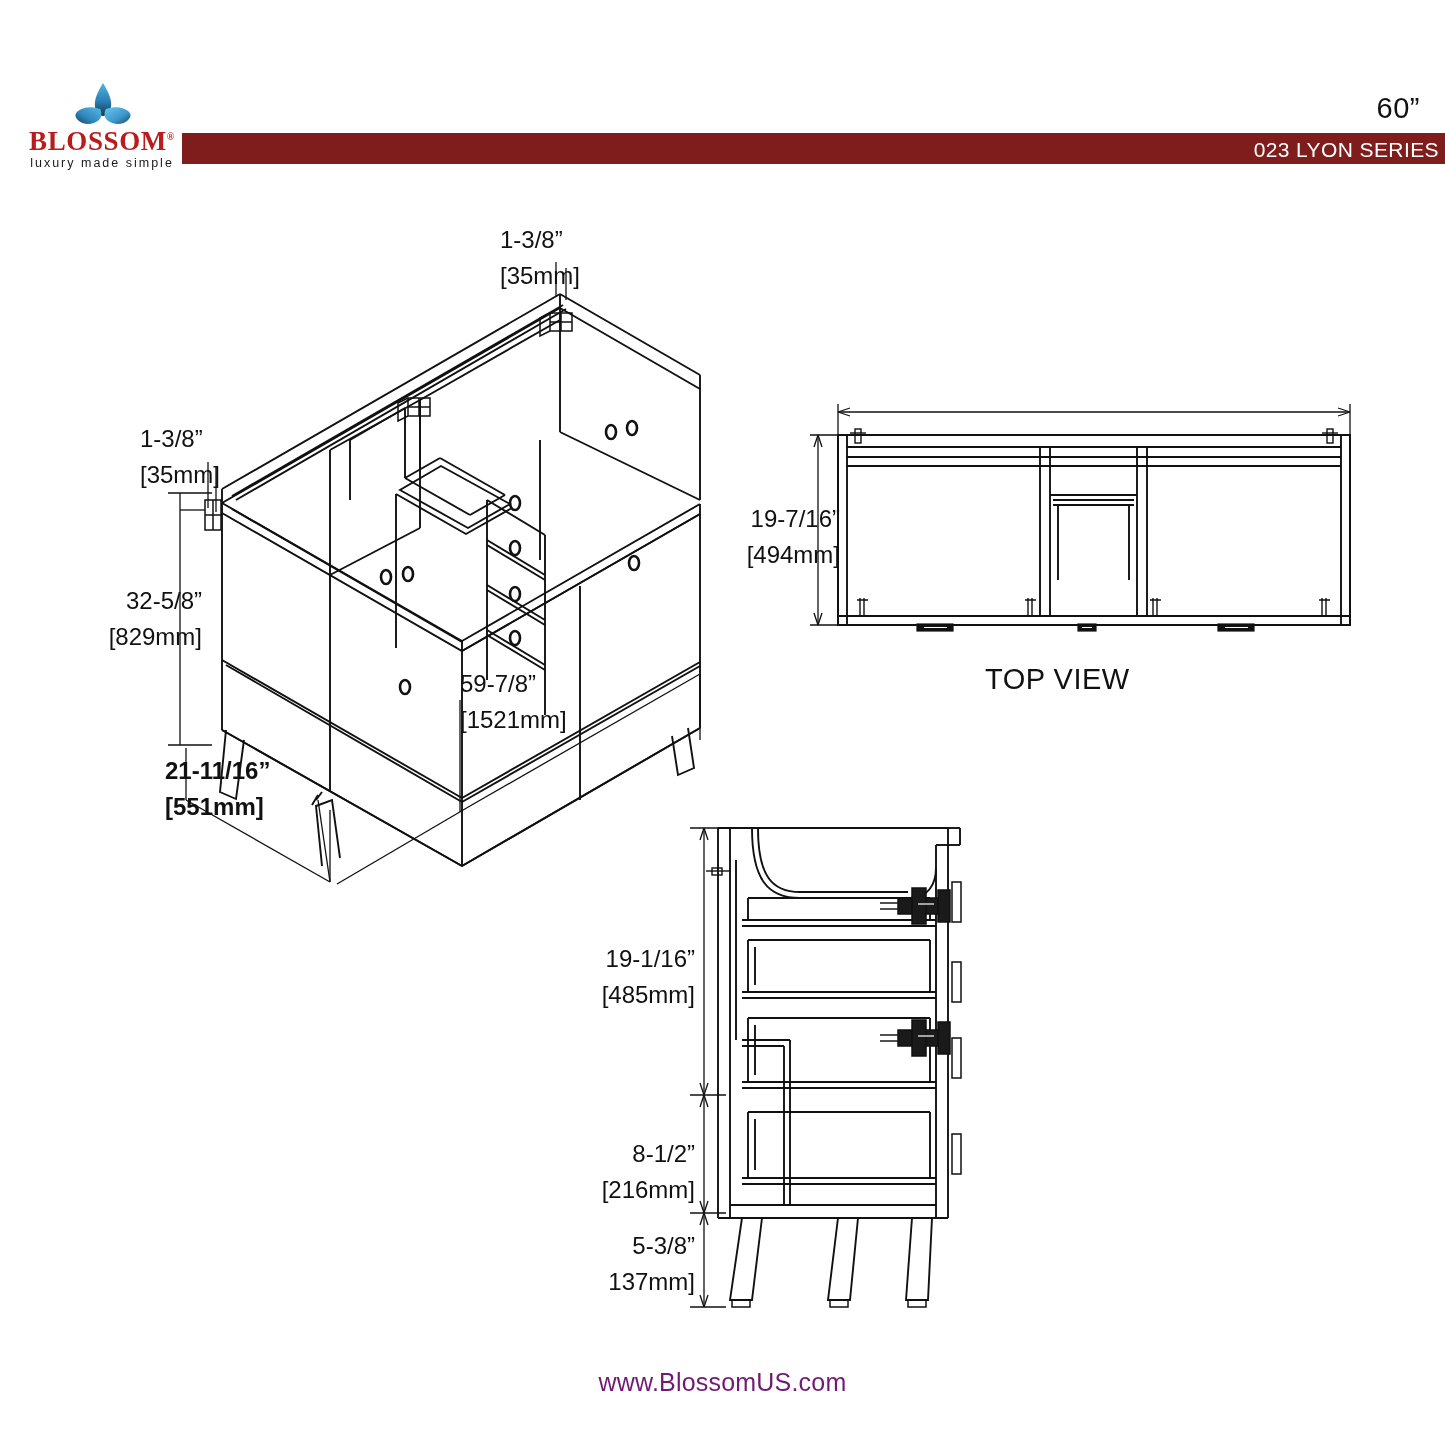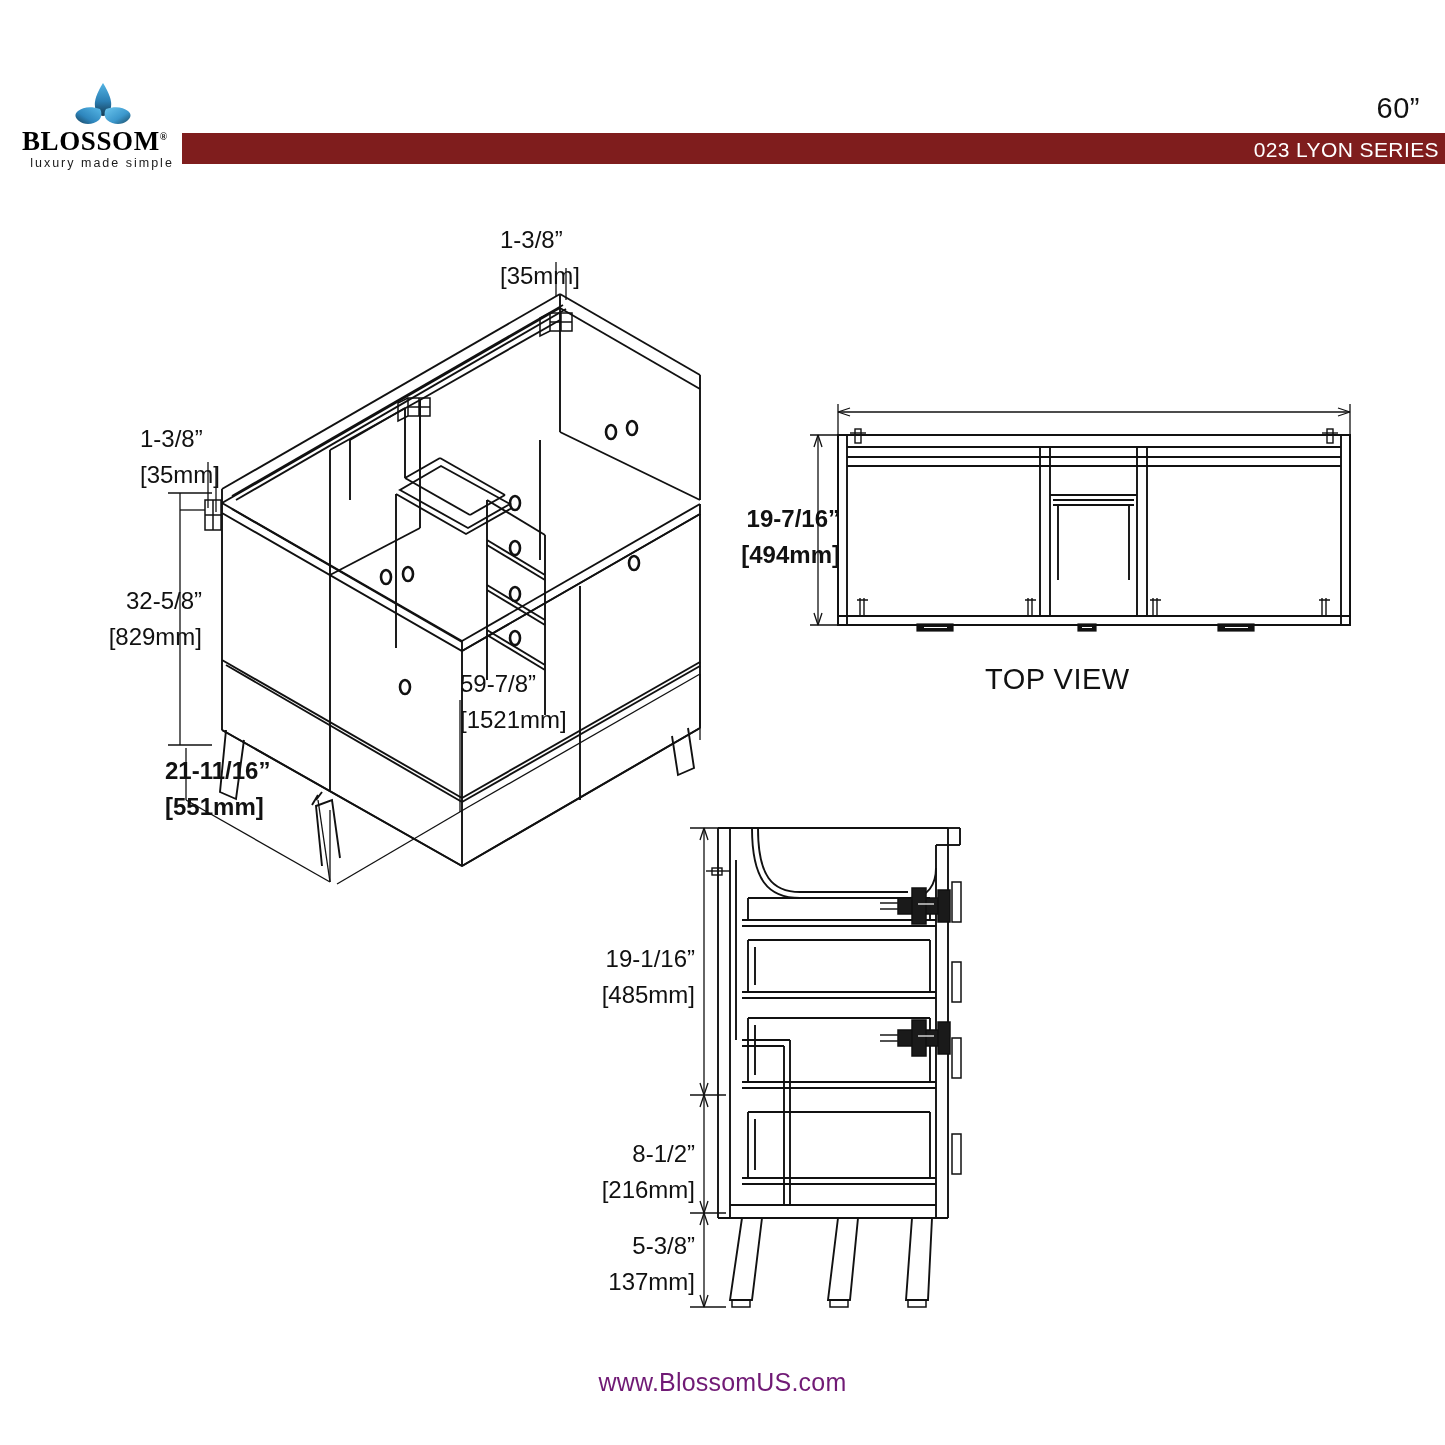--- a/index.html
+++ b/index.html
@@ -58,25 +58,26 @@
     left: 52px;
     top: 0px;
     width: 58px;
     height: 46px;
   }
   #logo-word {
     position: absolute;
     left: 0;
     top: 44px;
     width: 160px;
+    text-align: center;
     font-family: "Liberation Serif", serif;
     font-size: 27px;
     font-weight: bold;
     letter-spacing: 0.6px;
-    color: #000000;
+    color: #b91c1c;
     white-space: nowrap;
   }
   #logo-word sup {
     font-size: 10px;
     vertical-align: super;
   }
   #logo-tag {
     position: absolute;
     left: 0;
     top: 74px;
@@ -189,21 +190,21 @@
     <span>21-11/16”</span>
     <span class="l2">[551mm]</span>
   </div>
 
   <div class="dim c" style="left:460px; top:670px; width:172px;">
     <span>59-7/8”</span>
     <span class="l2">[1521mm]</span>
   </div>
 
 
-  <div class="dim r" style="left:716px; top:505px; width:124px;font-weight:bold;">
+  <div class="dim r" style="left:716px; top:505px; width:124px;">
     <span>19-7/16”</span>
     <span class="l2">[494mm]</span>
   </div>
 
   <div id="view-label-top">TOP VIEW</div>
 
   <div class="dim r" style="left:560px; top:945px; width:135px;">
     <span>19-1/16”</span>
     <span class="l2">[485mm]</span>
   </div>

